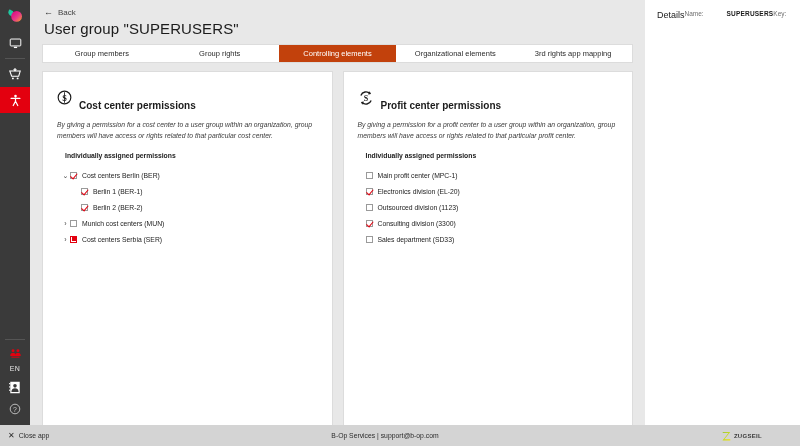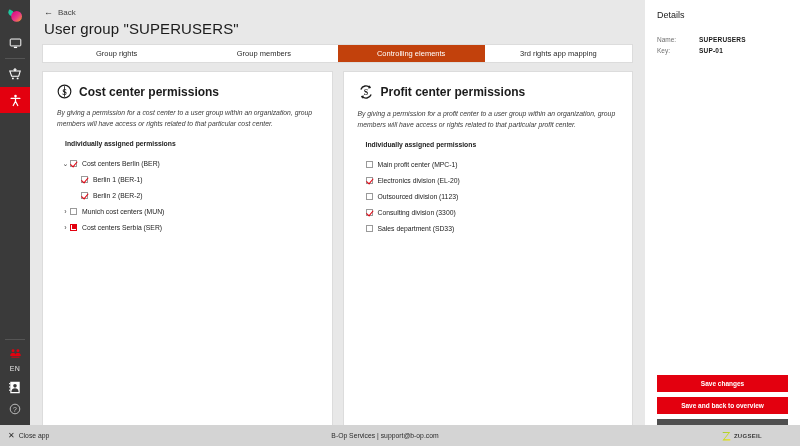--- a/index.html
+++ b/index.html
@@ -111,21 +111,21 @@
     border: 1px solid #dcdcdc;
     padding: 12px 14px;
     min-width: 0;
     overflow: hidden;
   }
   .panel-head {
     display: flex; align-items: center; gap: 7px;
     margin-bottom: 9px;
   }
   .panel-title {
-    font-size: 12px; font-weight: bold; color: #1b1b1b;
+    font-size: 10px; font-weight: bold; color: #1b1b1b; margin-top: 16px;
   }
   .panel-desc {
     font-size: 6.8px; font-style: italic; color: #3a3a3a;
     line-height: 1.55;
     margin-bottom: 11px;
   }
   .sec-head {
     font-size: 6.8px; font-weight: bold; color: #1b1b1b;
     margin-left: 8px; margin-bottom: 8px;
   }
@@ -174,21 +174,21 @@
   .chk-row {
     display: flex; align-items: center;
     height: 16px;
     font-size: 6.8px; color: #222;
   }
 
   
   .details {
     width: 155px; flex: 0 0 155px;
     background: #ffffff;
-    display: flex; flex-direction: column;
+    display: flex; flex-direction: row;
     padding: 10px 12px 10px 12px;
   }
   .details-title {
     font-size: 9px; color: #1b1b1b;
     margin-bottom: 16px;
   }
   .kv { display: flex; font-size: 6.5px; margin-bottom: 4px; }
   .kv .k { width: 42px; flex: 0 0 42px; color: #6f6f6f; }
   .kv .v { font-weight: bold; color: #1b1b1b; letter-spacing: .2px; }
   .details-spacer { flex: 1 1 auto; }
@@ -331,23 +331,24 @@
       <div class="center">
 
         <div class="back-row">
           <span class="back-arrow">←</span>
           <span>Back</span>
         </div>
 
         <div class="page-title">User group "SUPERUSERS"</div>
 
         <div class="tabs">
+          <div class="tab">Group members</div>
           <div class="tab">Group rights</div>
-          <div class="tab">Group members</div>
           <div class="tab active">Controlling elements</div>
+          <div class="tab">Organizational elements</div>
           <div class="tab">3rd rights app mapping</div>
         </div>
 
         <div class="panels">
 
           <div class="panel">
             <div class="panel-head">
               <svg width="15" height="15" viewBox="0 0 18 18">
                 <circle cx="9" cy="9" r="7.6" fill="none" stroke="#1b1b1b" stroke-width="1.4"></circle>
                 <text x="9" y="12.6" font-size="10" font-weight="bold" fill="#1b1b1b" text-anchor="middle" font-family="Liberation Serif, serif">S</text>

